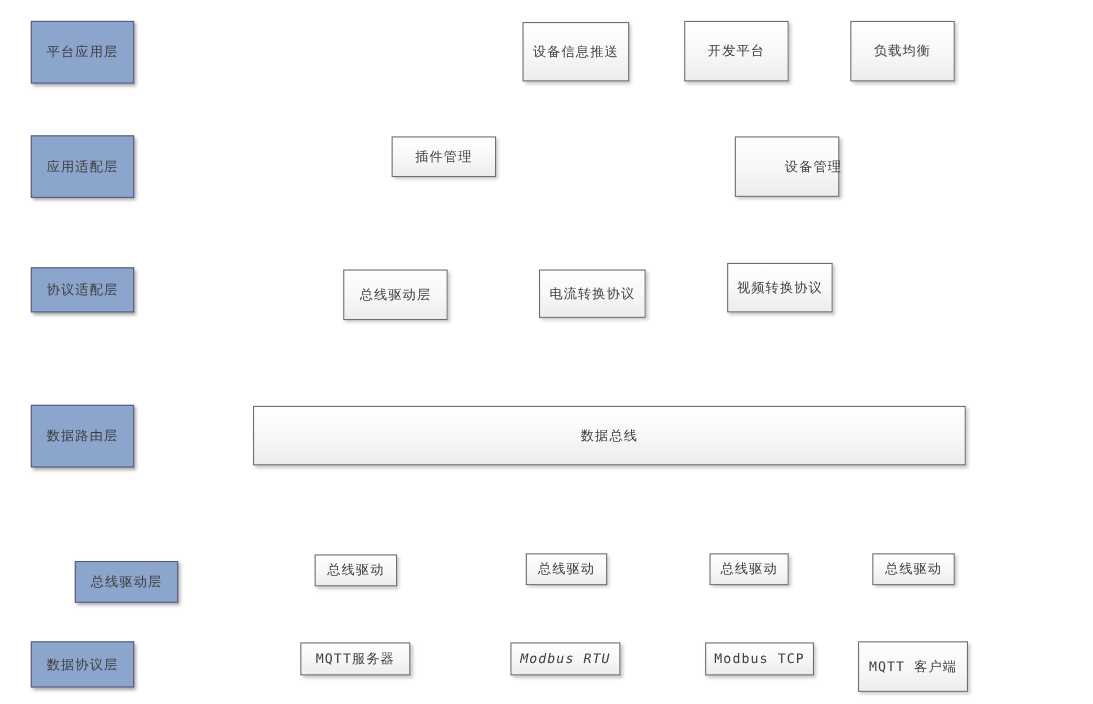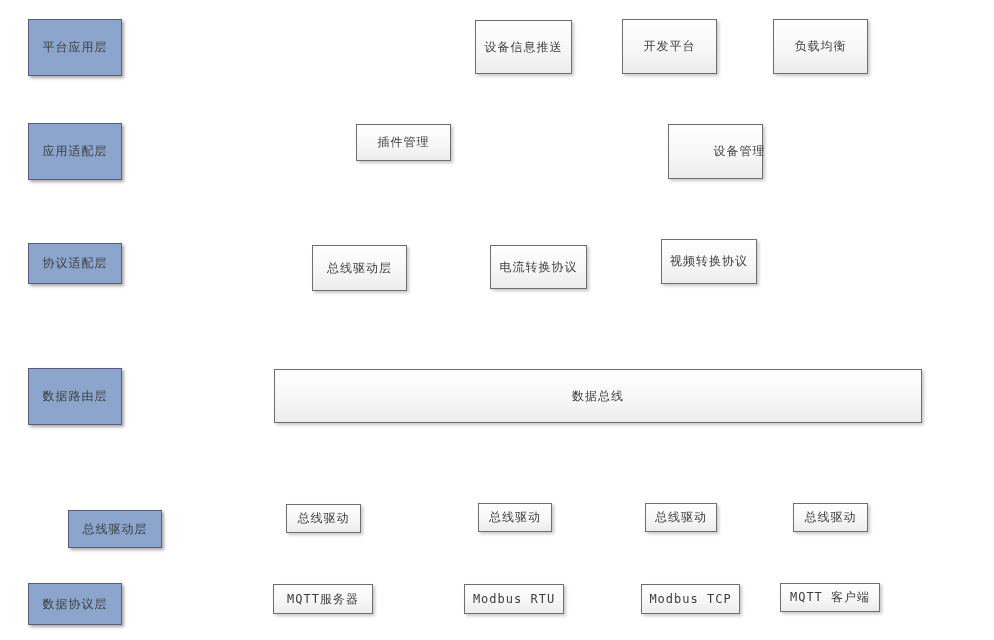--- a/index.html
+++ b/index.html
@@ -65,31 +65,31 @@
   <div class="box node-box" style="left:311px; top:124px; width:95px; height:37px;margin-left:45px;">插件管理</div>
 
   <div class="box node-box" style="left:668px; top:124px; width:95px; height:55px;padding-left:48px;">设备管理</div>
 
   <div class="box node-box" style="left:312px; top:245px; width:95px; height:46px;">总线驱动层</div>
 
   <div class="box node-box" style="left:490px; top:245px; width:97px; height:44px;">电流转换协议</div>
 
   <div class="box node-box" style="left:661px; top:239px; width:96px; height:45px;">视频转换协议</div>
 
-  <div class="box node-box" style="left:230px; top:369px; width:648px; height:54px;margin-left:44px;">数据总线</div>
+  <div class="box node-box" style="left:230px; top:369px; width:648px; height:54px;">数据总线</div>
 
   <div class="box node-box" style="left:286px; top:504px; width:75px; height:29px;">总线驱动</div>
 
   <div class="box node-box" style="left:478px; top:503px; width:74px; height:29px;">总线驱动</div>
 
   <div class="box node-box" style="left:645px; top:503px; width:72px; height:29px;">总线驱动</div>
 
   <div class="box node-box" style="left:793px; top:503px; width:75px; height:29px;">总线驱动</div>
 
   <div class="box node-box" style="left:273px; top:584px; width:100px; height:30px;">MQTT服务器</div>
 
-  <div class="box node-box" style="left:464px; top:584px; width:100px; height:30px;">Modbus RTU</div>
+  <div class="box node-box" style="left:464px; top:584px; width:100px; height:30px;font-style:italic;">Modbus RTU</div>
 
   <div class="box node-box" style="left:641px; top:584px; width:99px; height:30px;">Modbus TCP</div>
 
-  <div class="box node-box" style="left:780px; top:583px; width:100px; height:29px;">MQTT 客户端</div>
+  <div class="box node-box" style="left:780px; top:583px; width:100px; height:46px;">MQTT 客户端</div>
 
 </div>
 
 </body></html>

